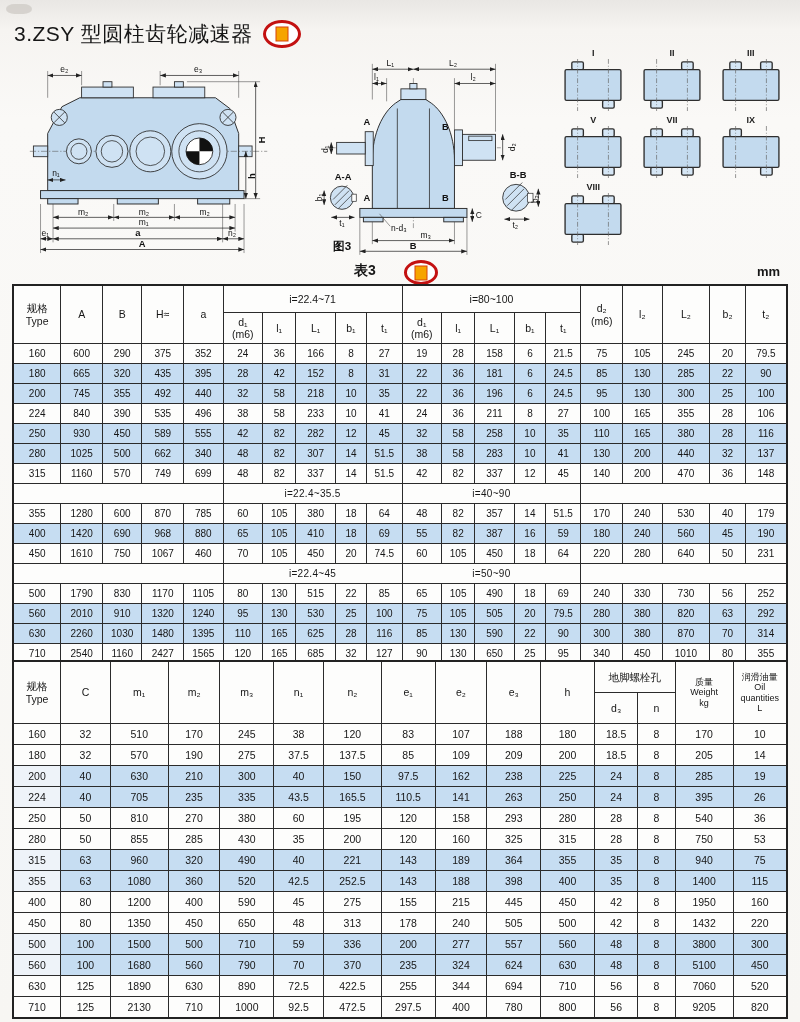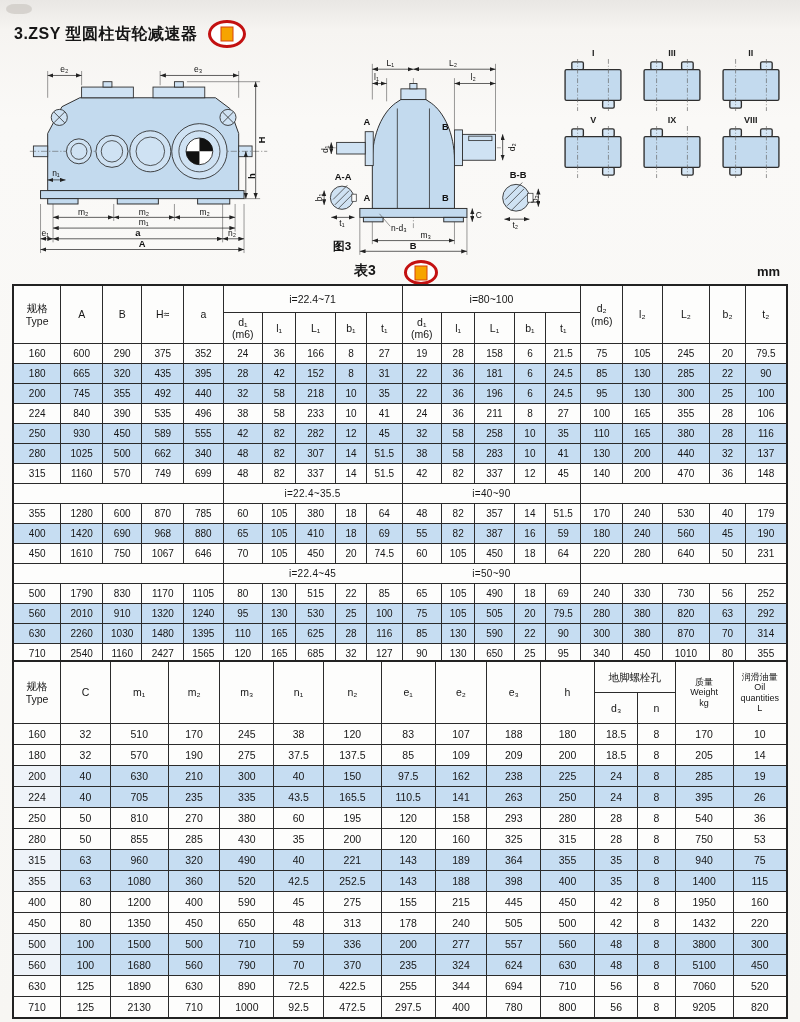--- a/index.html
+++ b/index.html
@@ -3,21 +3,21 @@
 <meta charset="utf-8">
 <style>
   html,body{margin:0;padding:0;}
   body{
     width:800px;height:1022px;position:relative;overflow:hidden;
     background:linear-gradient(180deg,#e9e7e4 0px,#f6f4f1 30px,#faf9f7 120px,#f7f6f3 100%);
     font-family:"Liberation Sans",sans-serif;color:#161616;
   }
   .smudge{position:absolute;left:6px;top:4px;width:26px;height:10px;background:#cfccc7;border-radius:40%/60%;opacity:.8;}
   .title-row{position:absolute;left:14px;top:20px;display:flex;align-items:center;gap:10px;}
-  .title{font-size:16px;font-weight:bold;letter-spacing:.5px;}
+  .title{font-size:21px;font-weight:normal;letter-spacing:.5px;}
   .logo{display:inline-block;width:32px;height:22px;border:3px solid #c31111;border-radius:50%;background:#fff;position:relative;}
   .logo::before{content:"";position:absolute;left:50%;top:50%;transform:translate(-50%,-50%);
     width:11px;height:13px;background:#f6a400;box-shadow:0 0 0 1px #d8420a;}
   .logo.small{width:28px;height:19px;border-width:3px;}
 
   .drawings{position:absolute;left:12px;top:46px;width:776px;height:216px;display:flex;}
   .panel{position:relative;}
   .panel.front{width:282px;}
   .panel.side{width:262px;}
   .panel.mounts{width:232px;padding-top:2px;}
@@ -248,44 +248,56 @@
           <div class="mount-label">I</div>
           <svg viewBox="0 0 72 54" class="mount-svg">
             <rect x="14" y="3" width="12" height="8" rx="1.5" fill="#d5e6f5" stroke="#2e2e2e" stroke-width="1.4"></rect>
             <rect x="46" y="43" width="12" height="8" rx="1.5" fill="#d5e6f5" stroke="#2e2e2e" stroke-width="1.4"></rect>
             <rect x="7" y="11" width="58" height="32" rx="1.5" fill="#c3daee" stroke="#2e2e2e" stroke-width="1.4"></rect>
             <line x1="20" x2="20" y1="0" y2="54" stroke="#666" stroke-width=".7" stroke-dasharray="5 2 1 2"></line>
             <line x1="52" x2="52" y1="0" y2="54" stroke="#666" stroke-width=".7" stroke-dasharray="5 2 1 2"></line>
           </svg>
         </div>
         <div class="mount-cell">
+          <div class="mount-label">II</div>
+          <svg viewBox="0 0 72 54" class="mount-svg">
+            <rect x="46" y="3" width="12" height="8" rx="1.5" fill="#d5e6f5" stroke="#2e2e2e" stroke-width="1.4"></rect>
+            <rect x="14" y="43" width="12" height="8" rx="1.5" fill="#d5e6f5" stroke="#2e2e2e" stroke-width="1.4"></rect>
+            <rect x="7" y="11" width="58" height="32" rx="1.5" fill="#c3daee" stroke="#2e2e2e" stroke-width="1.4"></rect>
+            <line x1="20" x2="20" y1="0" y2="54" stroke="#666" stroke-width=".7" stroke-dasharray="5 2 1 2"></line>
+            <line x1="52" x2="52" y1="0" y2="54" stroke="#666" stroke-width=".7" stroke-dasharray="5 2 1 2"></line>
+          </svg>
+        </div>
+        <div class="mount-cell">
           <div class="mount-label">III</div>
           <svg viewBox="0 0 72 54" class="mount-svg">
             <rect x="14" y="3" width="12" height="8" rx="1.5" fill="#d5e6f5" stroke="#2e2e2e" stroke-width="1.4"></rect>
             <rect x="46" y="3" width="12" height="8" rx="1.5" fill="#d5e6f5" stroke="#2e2e2e" stroke-width="1.4"></rect>
             <rect x="7" y="11" width="58" height="32" rx="1.5" fill="#c3daee" stroke="#2e2e2e" stroke-width="1.4"></rect>
             <line x1="20" x2="20" y1="0" y2="54" stroke="#666" stroke-width=".7" stroke-dasharray="5 2 1 2"></line>
             <line x1="52" x2="52" y1="0" y2="54" stroke="#666" stroke-width=".7" stroke-dasharray="5 2 1 2"></line>
           </svg>
         </div>
         <div class="mount-cell">
-          <div class="mount-label">II</div>
+          <div class="mount-label">V</div>
           <svg viewBox="0 0 72 54" class="mount-svg">
+            <rect x="14" y="3" width="12" height="8" rx="1.5" fill="#d5e6f5" stroke="#2e2e2e" stroke-width="1.4"></rect>
             <rect x="46" y="3" width="12" height="8" rx="1.5" fill="#d5e6f5" stroke="#2e2e2e" stroke-width="1.4"></rect>
-            <rect x="14" y="43" width="12" height="8" rx="1.5" fill="#d5e6f5" stroke="#2e2e2e" stroke-width="1.4"></rect>
+            <rect x="46" y="43" width="12" height="8" rx="1.5" fill="#d5e6f5" stroke="#2e2e2e" stroke-width="1.4"></rect>
             <rect x="7" y="11" width="58" height="32" rx="1.5" fill="#c3daee" stroke="#2e2e2e" stroke-width="1.4"></rect>
             <line x1="20" x2="20" y1="0" y2="54" stroke="#666" stroke-width=".7" stroke-dasharray="5 2 1 2"></line>
             <line x1="52" x2="52" y1="0" y2="54" stroke="#666" stroke-width=".7" stroke-dasharray="5 2 1 2"></line>
           </svg>
         </div>
         <div class="mount-cell">
-          <div class="mount-label">V</div>
+          <div class="mount-label">VII</div>
           <svg viewBox="0 0 72 54" class="mount-svg">
             <rect x="14" y="3" width="12" height="8" rx="1.5" fill="#d5e6f5" stroke="#2e2e2e" stroke-width="1.4"></rect>
             <rect x="46" y="3" width="12" height="8" rx="1.5" fill="#d5e6f5" stroke="#2e2e2e" stroke-width="1.4"></rect>
+            <rect x="14" y="43" width="12" height="8" rx="1.5" fill="#d5e6f5" stroke="#2e2e2e" stroke-width="1.4"></rect>
             <rect x="46" y="43" width="12" height="8" rx="1.5" fill="#d5e6f5" stroke="#2e2e2e" stroke-width="1.4"></rect>
             <rect x="7" y="11" width="58" height="32" rx="1.5" fill="#c3daee" stroke="#2e2e2e" stroke-width="1.4"></rect>
             <line x1="20" x2="20" y1="0" y2="54" stroke="#666" stroke-width=".7" stroke-dasharray="5 2 1 2"></line>
             <line x1="52" x2="52" y1="0" y2="54" stroke="#666" stroke-width=".7" stroke-dasharray="5 2 1 2"></line>
           </svg>
         </div>
         <div class="mount-cell">
           <div class="mount-label">IX</div>
           <svg viewBox="0 0 72 54" class="mount-svg">
             <rect x="14" y="3" width="12" height="8" rx="1.5" fill="#d5e6f5" stroke="#2e2e2e" stroke-width="1.4"></rect>
@@ -574,21 +586,21 @@
         <td>240</td>
         <td>560</td>
         <td>45</td>
         <td>190</td>
       </tr>
       <tr>
         <td>450</td>
         <td>1610</td>
         <td>750</td>
         <td>1067</td>
-        <td>646</td>
+        <td>460</td>
         <td>70</td>
         <td>105</td>
         <td>450</td>
         <td>20</td>
         <td>74.5</td>
         <td>60</td>
         <td>105</td>
         <td>450</td>
         <td>18</td>
         <td>64</td>

